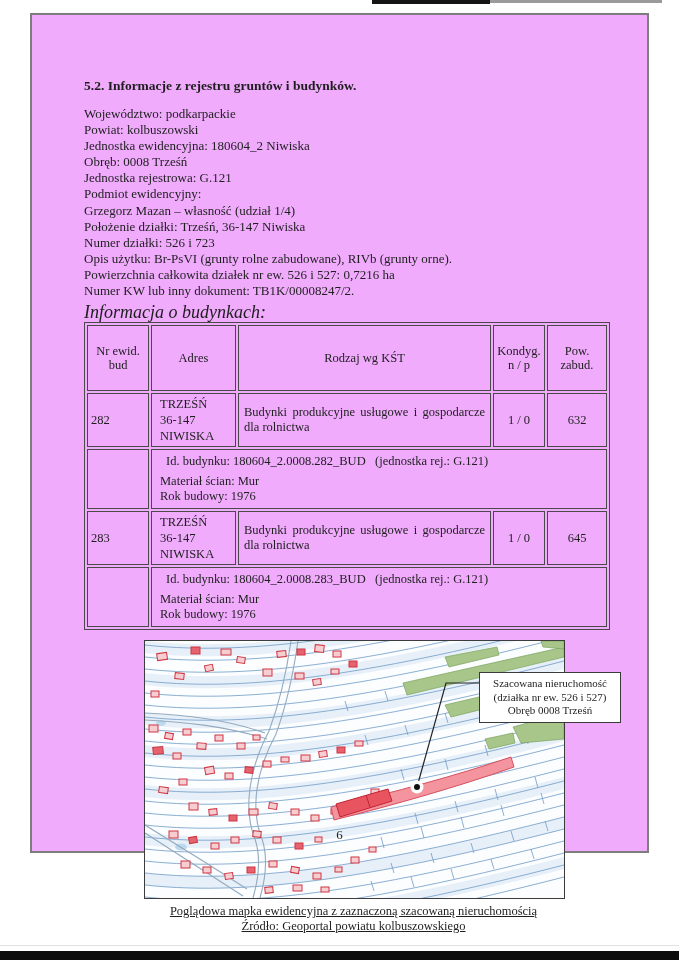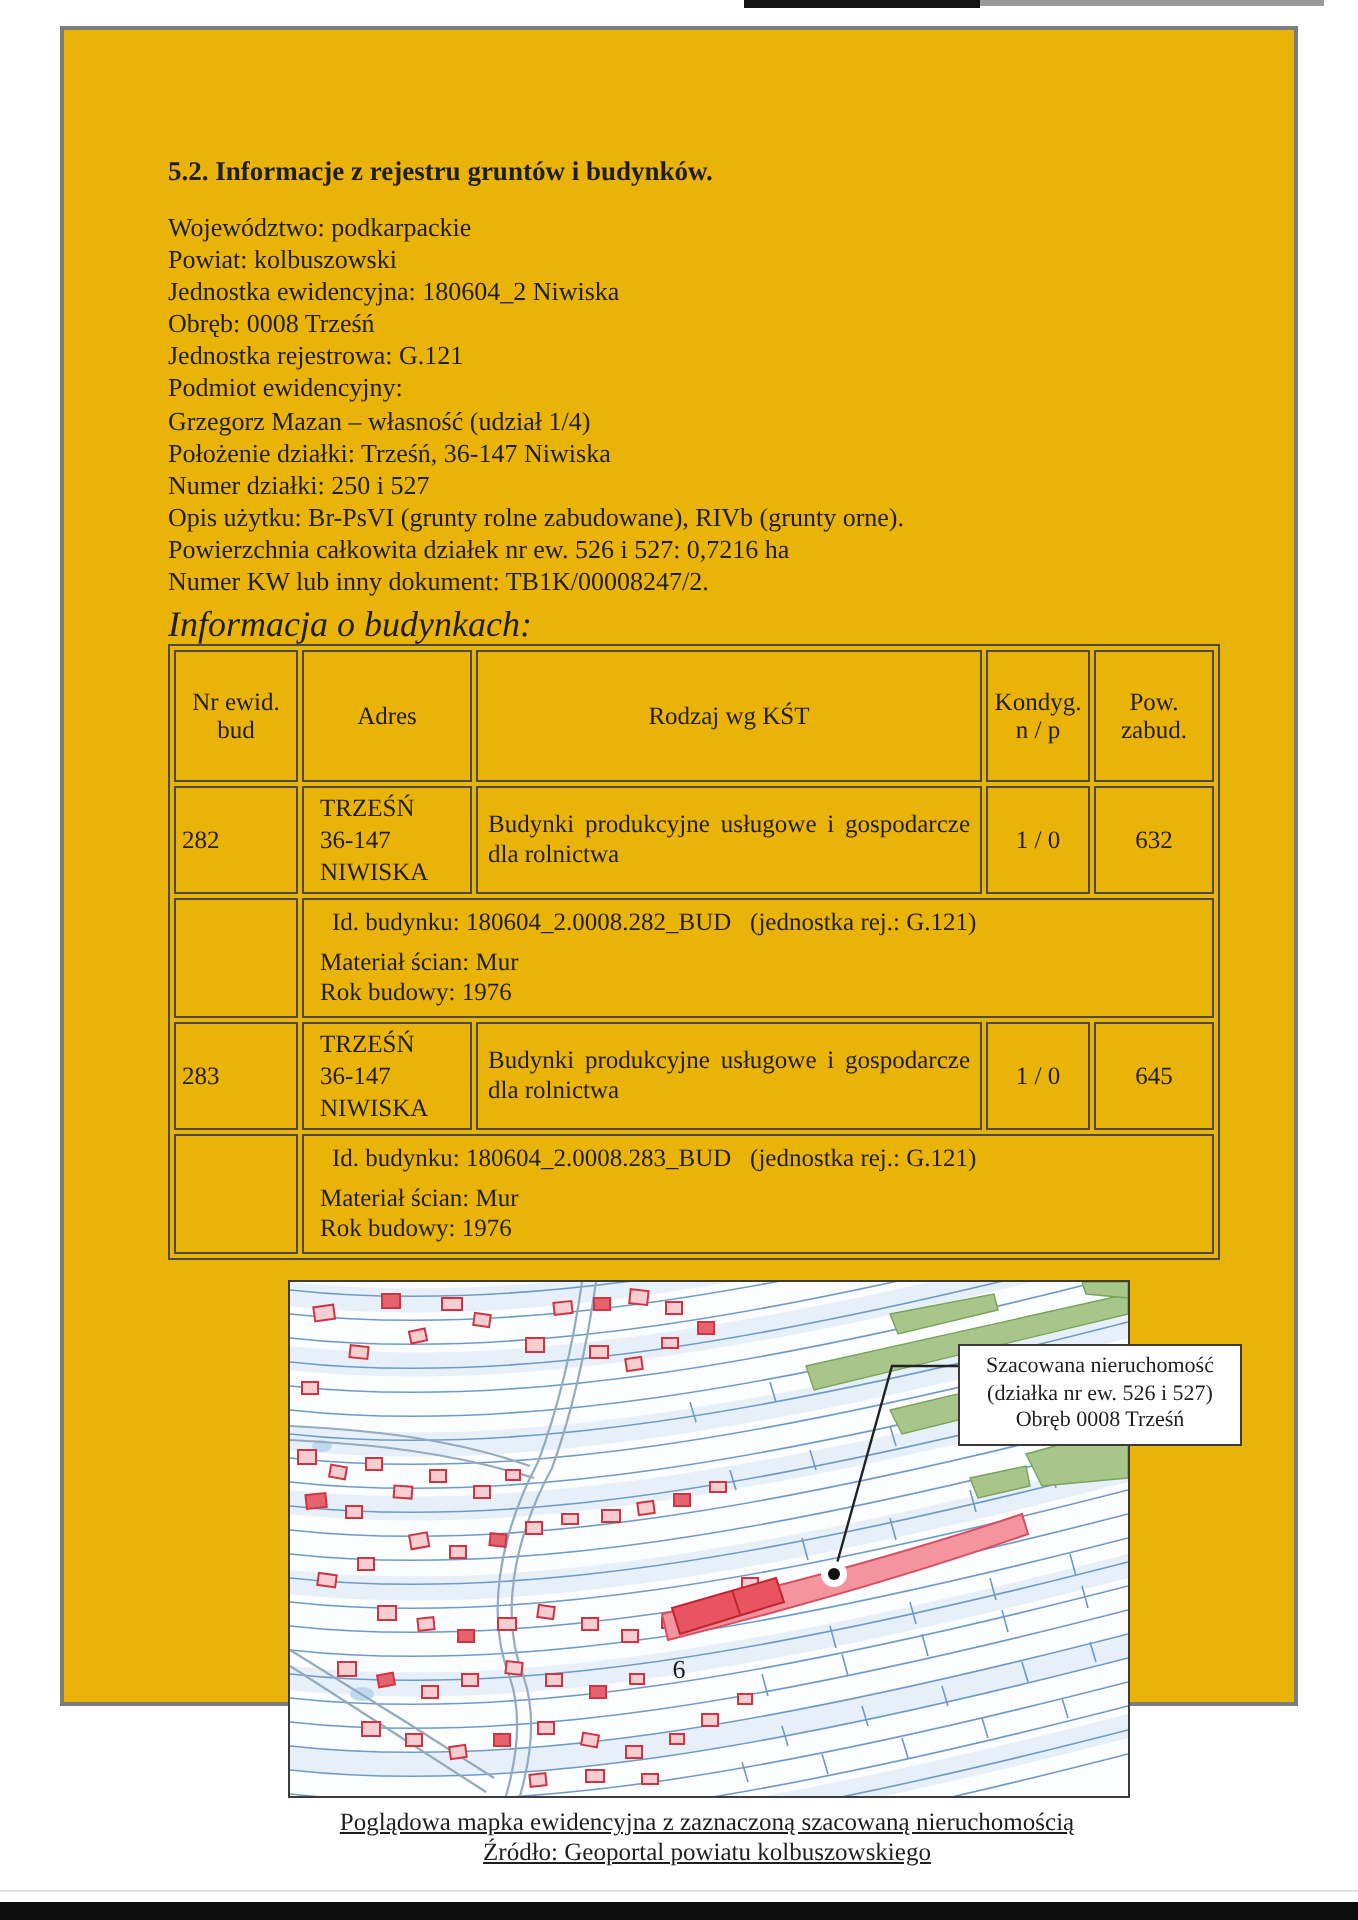--- a/index.html
+++ b/index.html
@@ -3,21 +3,21 @@
 <meta charset="utf-8">
 <style>
   html,body{margin:0;padding:0;background:#fff;}
   .stage{position:relative;width:679px;height:960px;background:#fff;overflow:hidden;
          font-family:"Liberation Serif","DejaVu Serif",serif;color:#1e1e1e;}
   .scanbar-top-dark{position:absolute;left:372px;top:0;width:118px;height:4px;background:#151515;}
   .scanbar-top-grey{position:absolute;left:490px;top:0;width:172px;height:3px;background:#9a9a9a;}
   .scanline-bottom{position:absolute;left:0;bottom:14px;width:100%;height:1px;background:#e2e2e2;}
   .scanbar-bottom{position:absolute;left:0;bottom:0;width:100%;height:9px;background:#0d0d0d;}
   .frame{position:absolute;left:30px;top:13px;width:619px;height:840px;border:2px solid #7d7d7d;
-         box-sizing:border-box;background:#eab308;}
+         box-sizing:border-box;background:#f0abfc;}
   .content{position:absolute;left:52px;top:62px;right:45px;}
   h1.heading{font-size:13.5px;font-weight:bold;margin:0 0 12px 0;line-height:17px;}
   .info div{font-size:13px;line-height:16.1px;}
   .tbl-label{font-size:18px;line-height:16px;margin-top:5px;font-style:italic;}
   table.bld{border-collapse:separate;border-spacing:2px;width:526px;margin-top:2px;
             border:1px solid #4a4a4a;font-size:12.5px;table-layout:fixed;}
   table.bld th,table.bld td{border:1px solid #4a4a4a;box-sizing:border-box;vertical-align:middle;}
   table.bld th{font-weight:normal;text-align:center;padding:18px 2px;height:32px;white-space:pre-line;line-height:14px;margin-left:24px;}
   th.h-rodzaj{text-align:left;padding-left:4px;}
   td.c-nr{padding:2px 2px 2px 3px;height:52px;}
@@ -48,21 +48,21 @@
 
       <div class="info">
         <div>Województwo: podkarpackie</div>
         <div>Powiat: kolbuszowski</div>
         <div>Jednostka ewidencyjna: 180604_2 Niwiska</div>
         <div>Obręb: 0008 Trześń</div>
         <div>Jednostka rejestrowa: G.121</div>
         <div>Podmiot ewidencyjny:</div>
         <div>Grzegorz Mazan – własność (udział 1/4)</div>
         <div>Położenie działki: Trześń, 36-147 Niwiska</div>
-        <div>Numer działki: 250 i 527</div>
+        <div>Numer działki: 526 i 723</div>
         <div>Opis użytku: Br-PsVI (grunty rolne zabudowane), RIVb (grunty orne).</div>
         <div>Powierzchnia całkowita działek nr ew. 526 i 527: 0,7216 ha</div>
         <div>Numer KW lub inny dokument: TB1K/00008247/2.</div>
       </div>
 
       <div class="tbl-label">Informacja o budynkach:</div>
 
       <table class="bld">
         <colgroup>
             <col style="width:62px">

